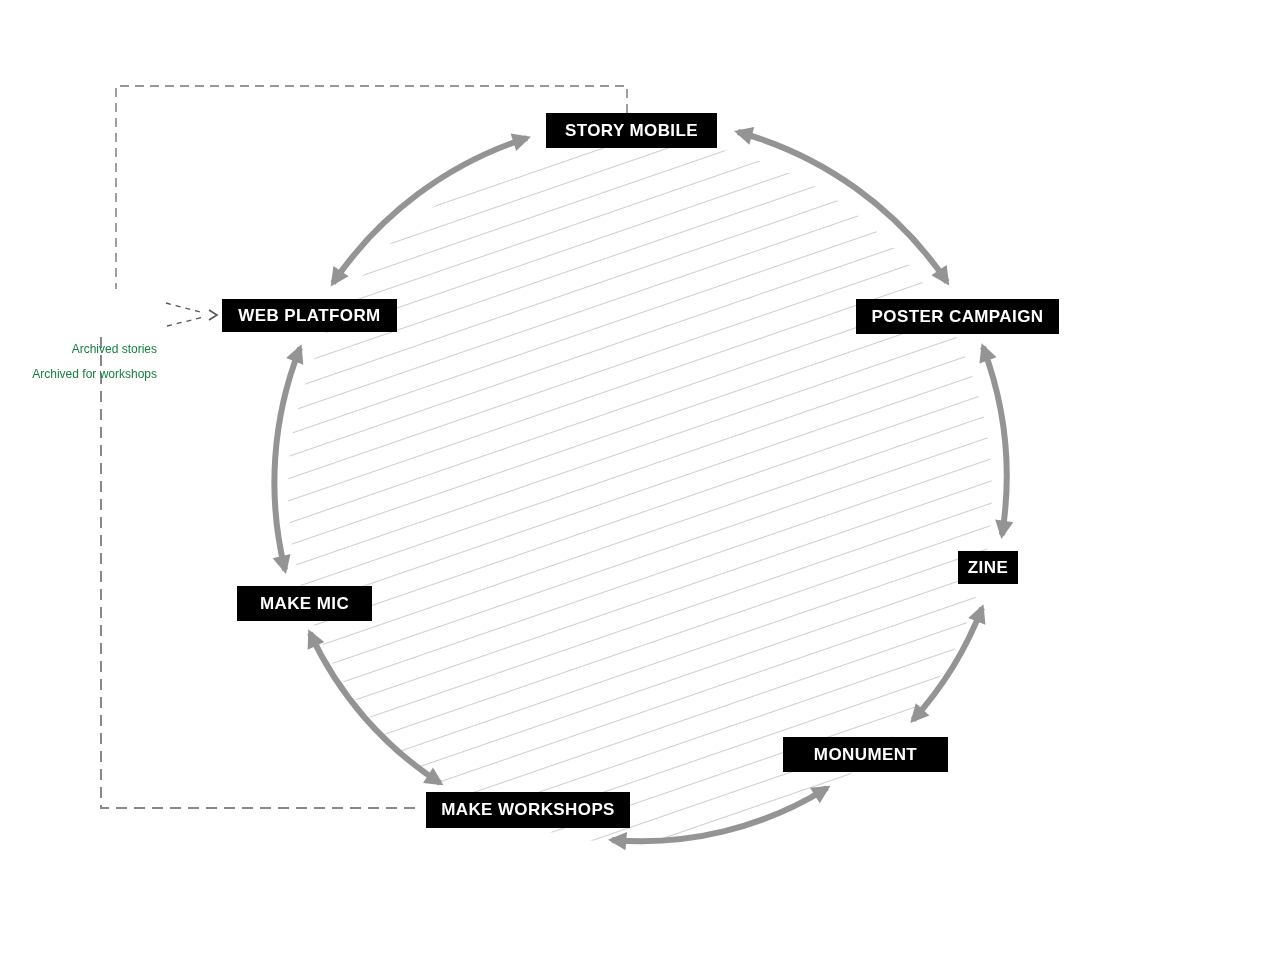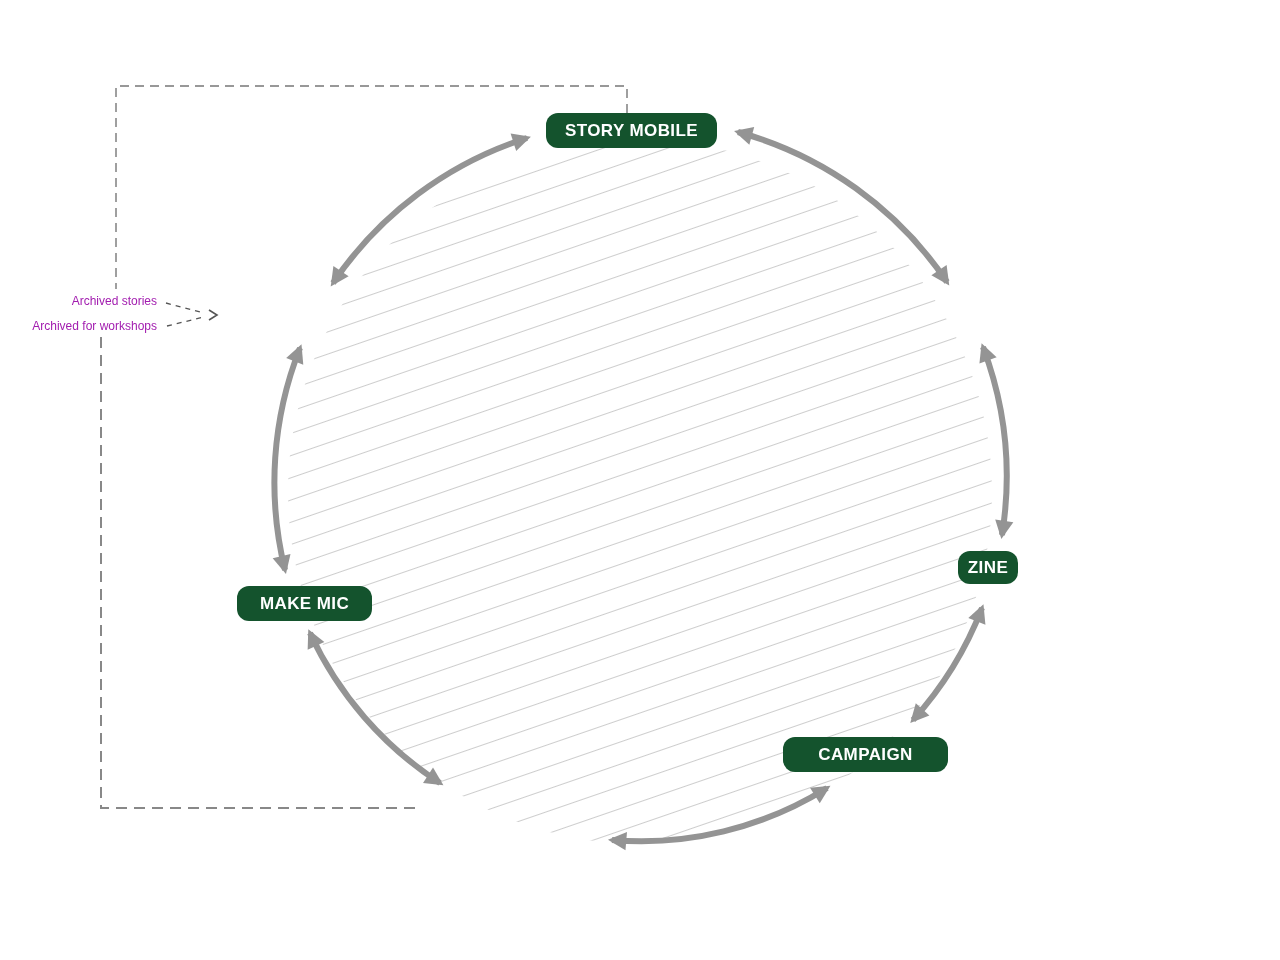--- a/index.html
+++ b/index.html
@@ -7,47 +7,47 @@
     position: relative;
     width: 1280px;
     height: 960px;
     overflow: hidden;
     background: #ffffff;
     font-family: "Liberation Sans", sans-serif;
   }
   .gfx { position: absolute; left: 0; top: 0; }
   .node {
     position: absolute;
-    background: #14532d;
+    background: #000000;
     color: #ffffff;
     display: flex;
     align-items: center;
     justify-content: center;
     font-weight: bold;
     font-size: 17px;
     letter-spacing: 0.4px;
     white-space: nowrap;
     user-select: none;
-    border-radius: 12px;
   }
   #n-story-mobile    { left: 546px; top: 113px; width: 171px; height: 35px; }
   #n-web-platform    { left: 222px; top: 299px; width: 175px; height: 33px; }
   #n-poster-campaign { left: 856px; top: 299px; width: 203px; height: 35px; }
   #n-zine            { left: 958px; top: 551px; width:  60px; height: 33px; }
   #n-monument        { left: 783px; top: 737px; width: 165px; height: 35px; }
   #n-make-workshops  { left: 426px; top: 792px; width: 204px; height: 36px; }
   #n-open-mic        { left: 237px; top: 586px; width: 135px; height: 35px; }
   .annotation {
     position: absolute;
     left: 30px;
     width: 127px;
     text-align: right;
     font-size: 12px;
-    color: #a21caf;
+    color: #15803d;
     white-space: nowrap;
+    margin-top: 48px;
   }
   #a-archived { top: 294px; }
   #a-toolkits { top: 319px; }
 </style>
 </head>
 <body>
 
 <div class="canvas">
 
   <svg class="gfx" width="1280" height="960" viewBox="0 0 1280 960">
@@ -71,20 +71,23 @@
     <path d="M 333 283 A 370 370 0 0 1 527 138" fill="none" stroke="#949494" stroke-width="6" marker-start="url(#ah)" marker-end="url(#ah)"></path>
     <path d="M 738 132 A 371 371 0 0 1 947 282" fill="none" stroke="#949494" stroke-width="6" marker-start="url(#ah)" marker-end="url(#ah)"></path>
     <path d="M 983 347 A 368 368 0 0 1 1002 535" fill="none" stroke="#949494" stroke-width="6" marker-start="url(#ah)" marker-end="url(#ah)"></path>
     <path d="M 982 608 A 359 359 0 0 1 913 720" fill="none" stroke="#949494" stroke-width="6" marker-start="url(#ah)" marker-end="url(#ah)"></path>
     <path d="M 827 788 A 351 351 0 0 1 612 840" fill="none" stroke="#949494" stroke-width="6" marker-start="url(#ah)" marker-end="url(#ah)"></path>
     <path d="M 440 783 A 357 357 0 0 1 310 633" fill="none" stroke="#949494" stroke-width="6" marker-start="url(#ah)" marker-end="url(#ah)"></path>
     <path d="M 285 570 A 366 366 0 0 1 300 348" fill="none" stroke="#949494" stroke-width="6" marker-start="url(#ah)" marker-end="url(#ah)"></path>
   </svg>
 
   <div class="node" id="n-story-mobile">STORY MOBILE</div>
+  <div class="node" id="n-poster-campaign">POSTER CAMPAIGN</div>
   <div class="node" id="n-zine">ZINE</div>
-  <div class="node" id="n-monument">CAMPAIGN</div>
+  <div class="node" id="n-monument">MONUMENT</div>
+  <div class="node" id="n-make-workshops">MAKE WORKSHOPS</div>
   <div class="node" id="n-open-mic">MAKE MIC</div>
+  <div class="node" id="n-web-platform">WEB PLATFORM</div>
 
   <div class="annotation" id="a-archived">Archived stories</div>
   <div class="annotation" id="a-toolkits">Archived for workshops</div>
 
 </div>
 
 </body></html>

